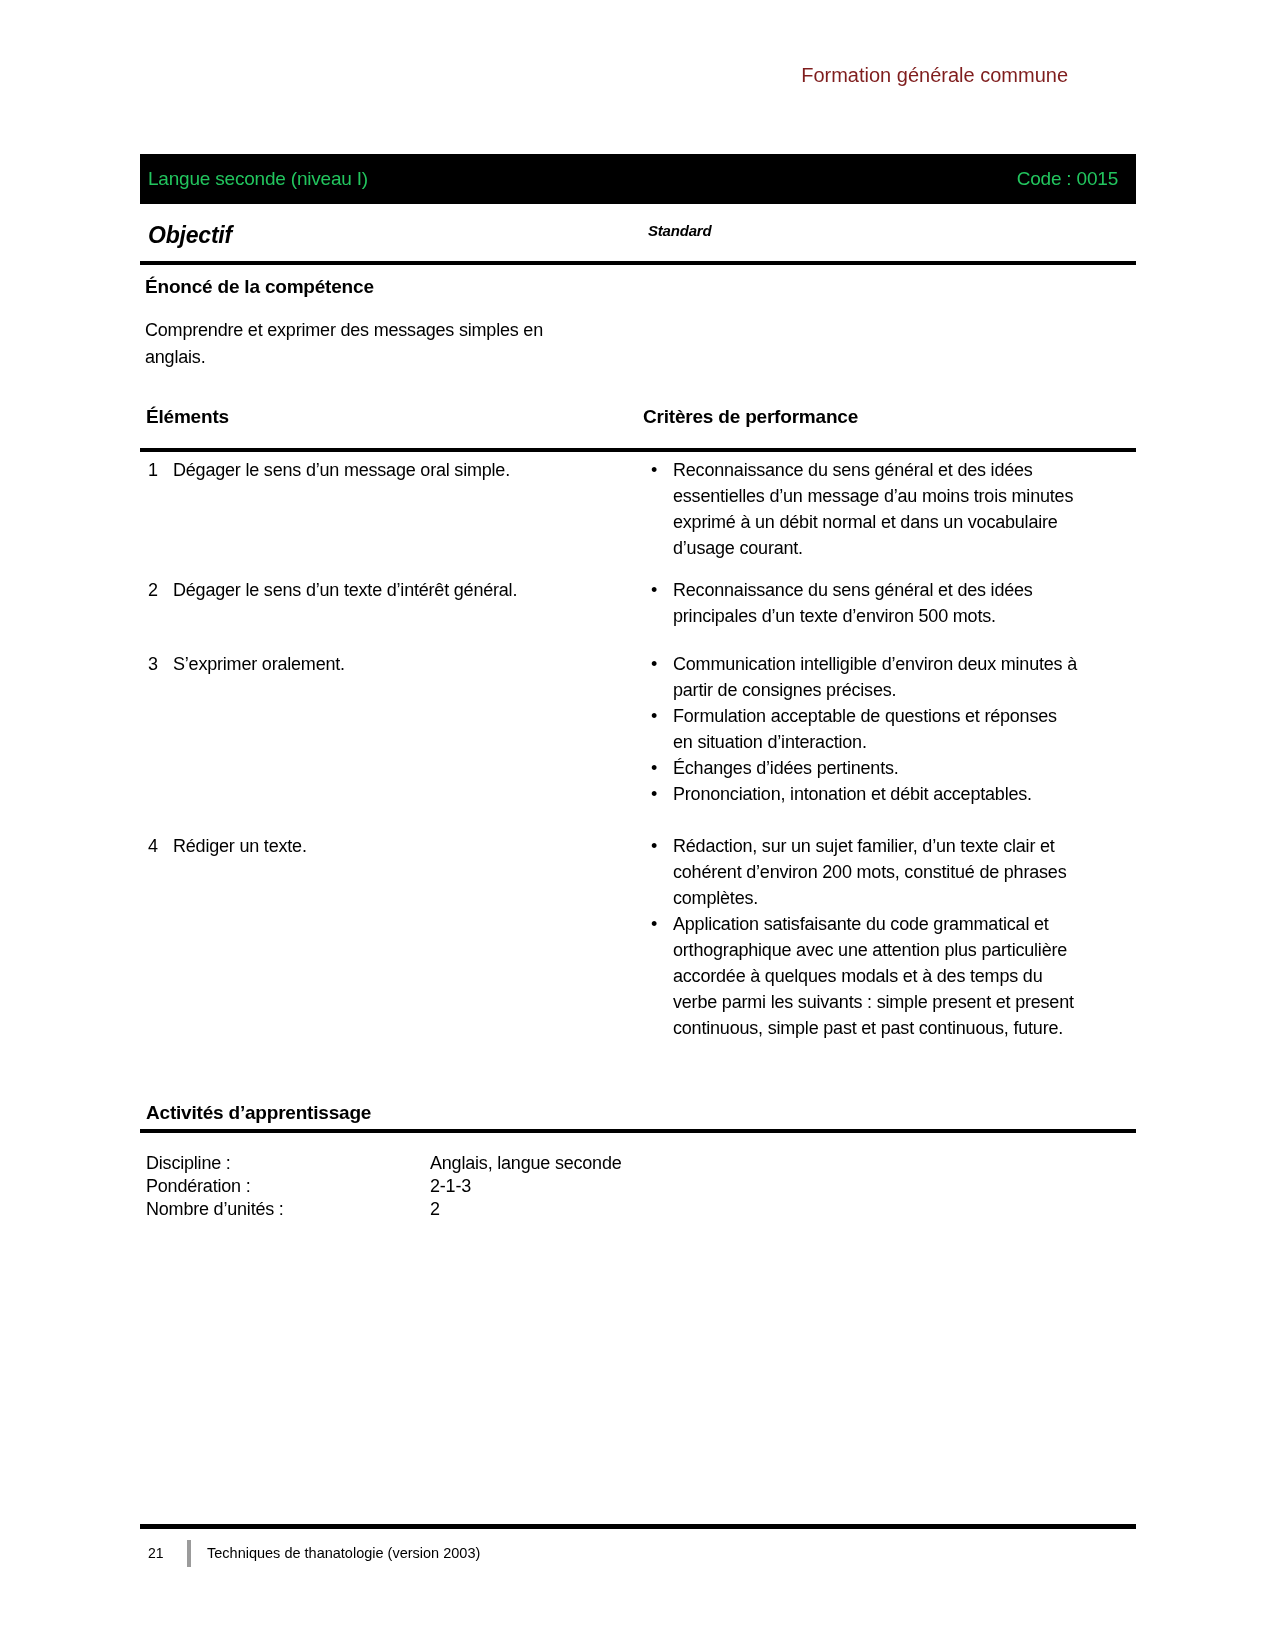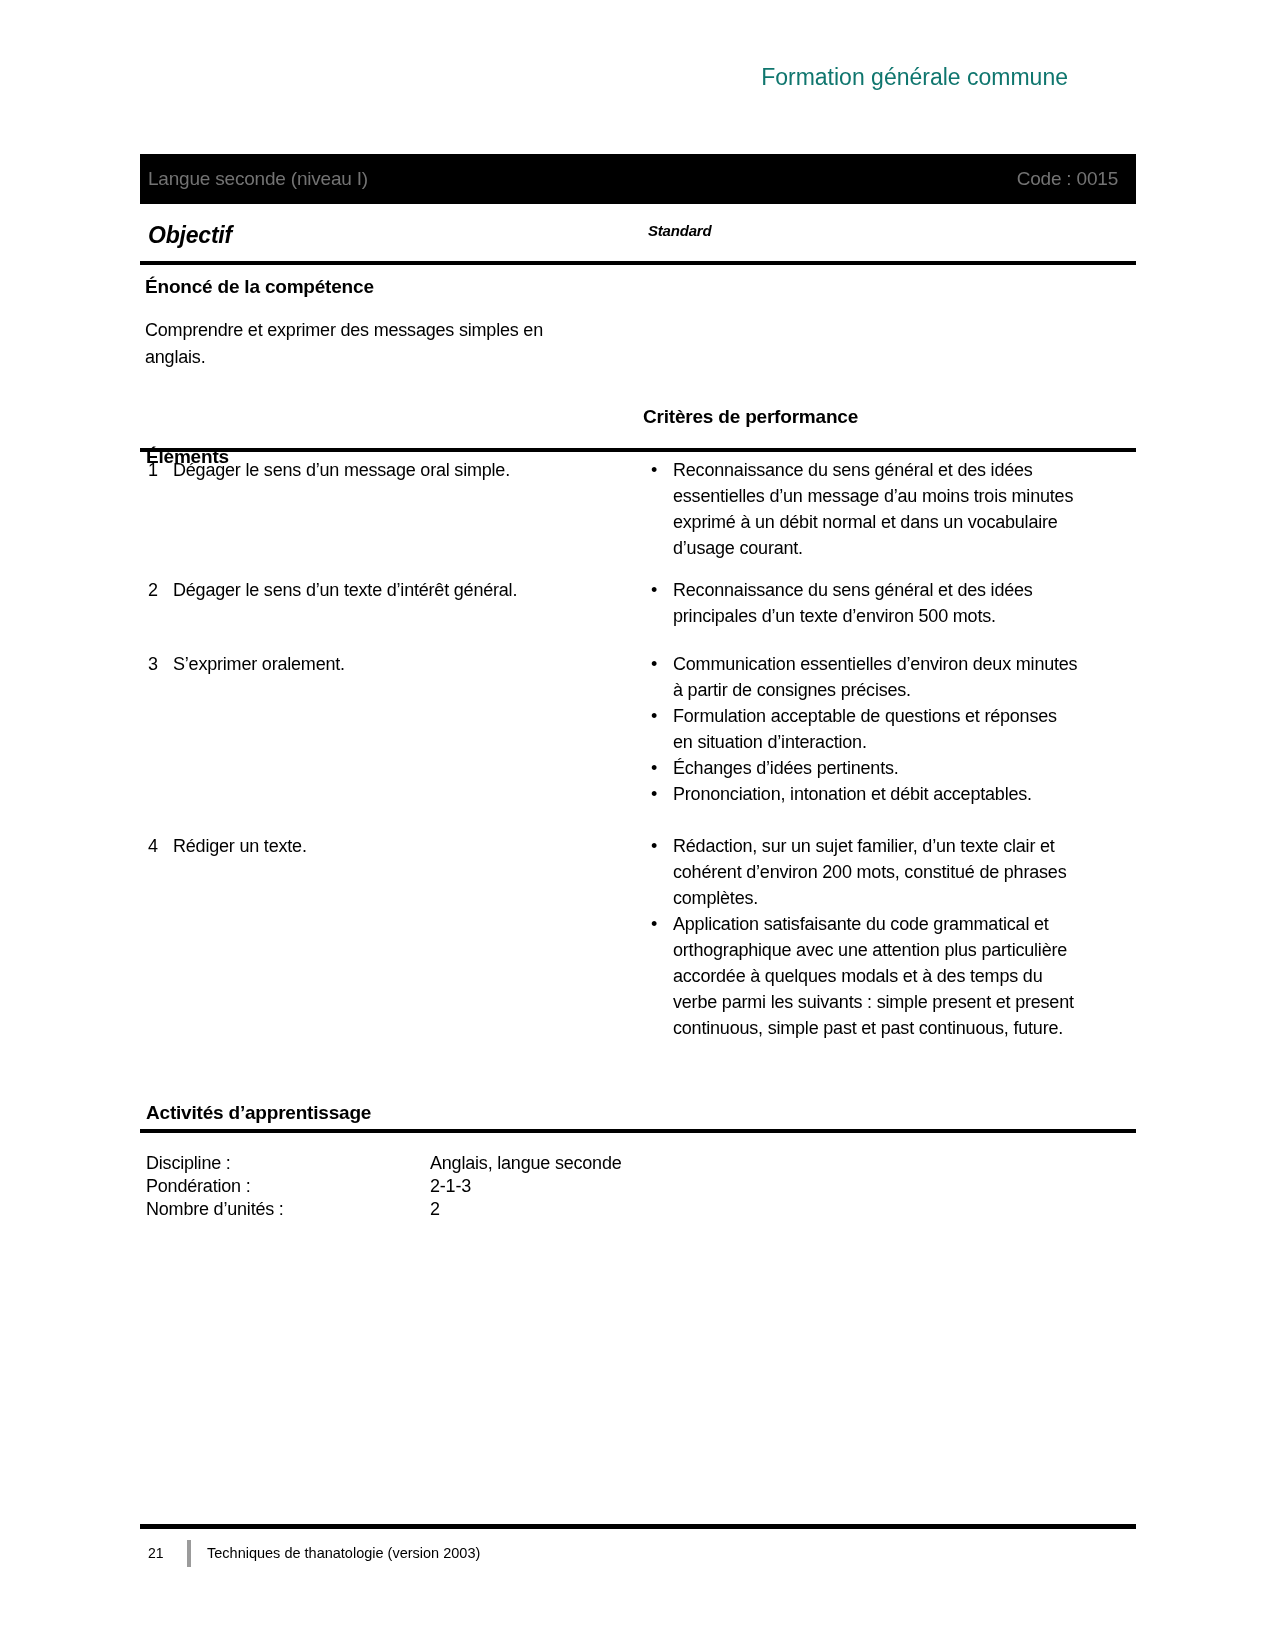--- a/index.html
+++ b/index.html
@@ -8,47 +8,47 @@
     width:1275px;height:1650px;
     background:#ffffff;
     font-family:"Liberation Sans","DejaVu Sans",sans-serif;
     color:#000;
     letter-spacing:-0.2px;
     overflow:hidden;
   }
   
   .header-note{
     position:absolute;top:64px;right:207px;
-    font-size:23px;color:#0f766e;letter-spacing:0;
+    font-size:20px;color:#7f1d1d;letter-spacing:0;
   }
   
   .title-bar{
     position:absolute;top:154px;left:140px;width:996px;height:50px;
-    background:#000;color:#737373;
+    background:#000;color:#22c55e;
     display:flex;align-items:center;justify-content:space-between;
     box-sizing:border-box;padding:0 18px 0 8px;
     font-size:19px;
   }
   
   .col-headings{position:absolute;top:222px;left:140px;width:996px;height:34px;}
   .col-headings .obj{position:absolute;left:8px;top:0;font-size:23px;font-weight:700;font-style:italic;}
   .col-headings .std{position:absolute;left:508px;top:0;font-size:15px;font-weight:700;font-style:italic;}
   .rule{position:absolute;left:140px;width:996px;background:#000;}
   .rule-1{top:261px;height:4px;}
   .rule-2{top:448px;height:4px;}
   .rule-3{top:1129px;height:4px;}
   .rule-footer{top:1524px;height:5px;}
 
   .h-bold{font-size:19px;font-weight:700;}
   .enonce-heading{position:absolute;top:276px;left:145px;}
   .enonce-body{
     position:absolute;top:317px;left:145px;width:430px;
     font-size:18px;line-height:27px;
   }
-  .elements-heading{position:absolute;top:406px;left:146px;margin-top:40px;}
+  .elements-heading{position:absolute;top:406px;left:146px;}
   .criteria-heading{position:absolute;top:406px;left:643px;}
 
   
   .rows{position:absolute;top:457px;left:140px;width:996px;}
   .row{display:grid;grid-template-columns:503px 1fr;}
   .row-1{margin-bottom:16px;}
   .row-2{margin-bottom:22px;}
   .row-3{margin-bottom:26px;}
   .element-cell{display:flex;align-items:flex-start;padding-left:8px;box-sizing:border-box;}
   .element-number{width:25px;flex:0 0 25px;font-size:18px;line-height:26px;}
@@ -126,21 +126,21 @@
         <li><span class="bullet">•</span><span>Reconnaissance du sens général et des idées principales d’un texte d’environ 500 mots.</span></li>
       </ul>
     </div>
 
     <div class="row row-3">
       <div class="element-cell">
         <span class="element-number">3</span>
         <span class="element-text">S’exprimer oralement.</span>
       </div>
       <ul class="criteria-list">
-        <li><span class="bullet">•</span><span>Communication essentielles d’environ deux minutes à partir de consignes précises.</span></li>
+        <li><span class="bullet">•</span><span>Communication intelligible d’environ deux minutes à partir de consignes précises.</span></li>
         <li><span class="bullet">•</span><span>Formulation acceptable de questions et réponses en situation d’interaction.</span></li>
         <li><span class="bullet">•</span><span>Échanges d’idées pertinents.</span></li>
         <li><span class="bullet">•</span><span>Prononciation, intonation et débit acceptables.</span></li>
       </ul>
     </div>
 
     <div class="row row-4">
       <div class="element-cell">
         <span class="element-number">4</span>
         <span class="element-text">Rédiger un texte.</span>

